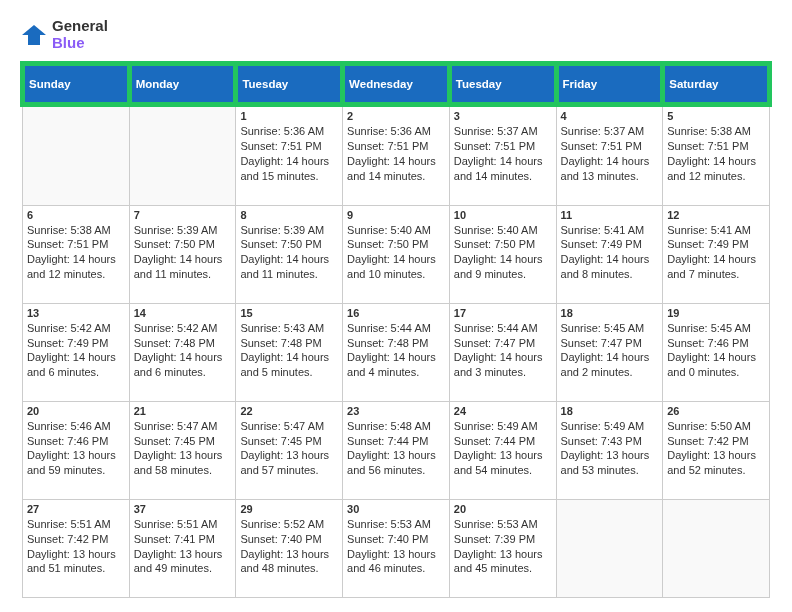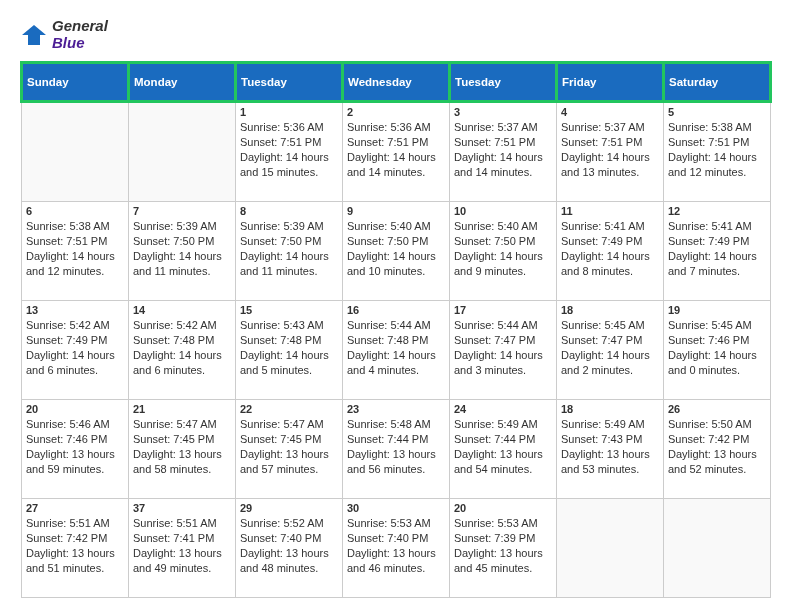--- a/index.html
+++ b/index.html
@@ -25,31 +25,30 @@
     }
     .logo {
       display: flex;
       align-items: center;
       gap: 4px;
     }
     .logo-text {
       display: flex;
       flex-direction: column;
       line-height: 1.1;
-      font-style: italic;
     }
     .logo-general {
       font-size: 15px;
       font-weight: bold;
       color: #333;
     }
     .logo-blue {
       font-size: 15px;
       font-weight: bold;
-      color: #4c1d95;
+      color: #8b5cf6;
     }
     .logo-icon {
       width: 28px;
       height: 28px;
     }
     .title-block {
       text-align: right;
     }
     .title-month {
       font-size: 32px;
@@ -64,21 +63,21 @@
       width: 100%;
       border-collapse: collapse;
       flex: 1;
     }
     .calendar th {
       background: #1a6bbf;
       color: #fff;
       font-size: 11.5px;
       font-weight: bold;
       padding: 12px 4px;
-      border: 3px solid #22c55e;
+      border: 5px solid #22c55e;
       text-align: left;
     }
     .calendar td {
       border: 1px solid #ccc;
       vertical-align: top;
       padding: 3px 4px;
       font-size: 9.2px;
       color: #333;
       width: calc(100% / 7);
       height: 80px;

